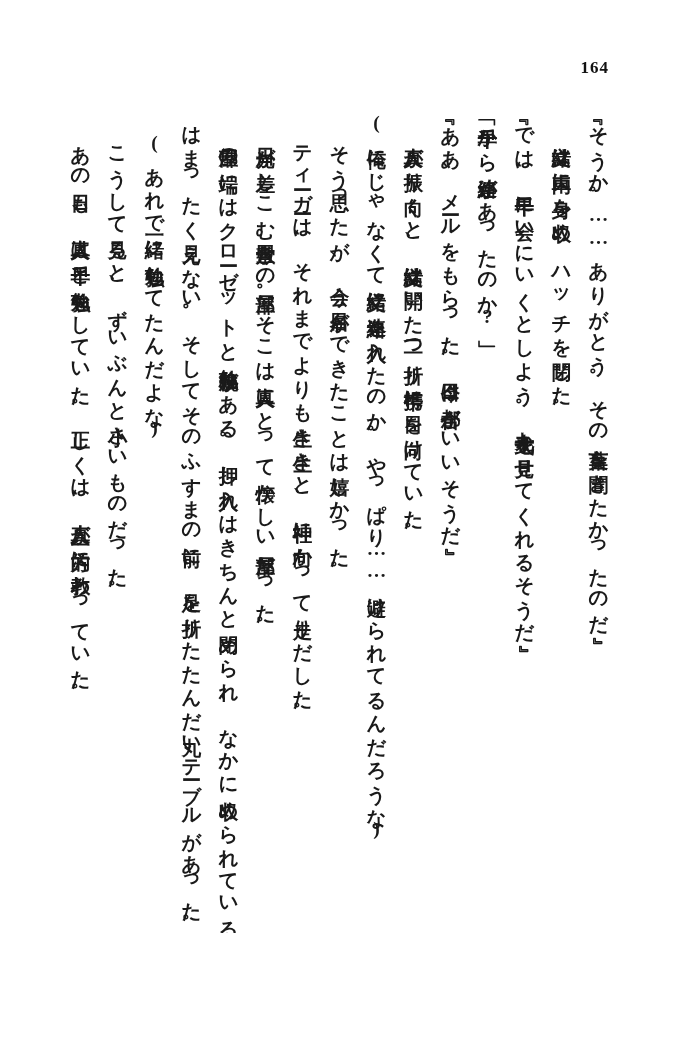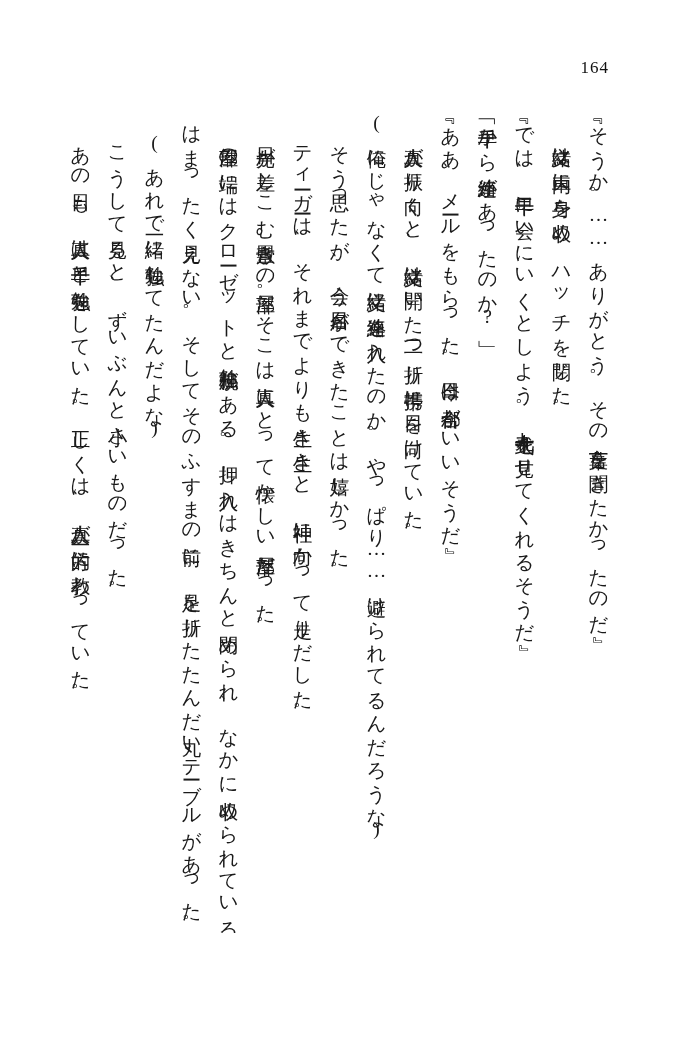--- a/index.html
+++ b/index.html
@@ -13,20 +13,21 @@
     font-family: "Liberation Serif", "DejaVu Serif", serif;
     color: #1a1a1a;
     position: relative;
     overflow: hidden;
   }
   .page {
     position: relative;
     width: 695px;
     height: 993px;
     box-sizing: border-box;
+    font-weight: bold;
   }
   .page-number {
     position: absolute;
     top: 58px;
     right: 86px;
     font-size: 17px;
     letter-spacing: 1px;
     font-family: "Liberation Serif", "DejaVu Serif", serif;
     color: #111;
   }

